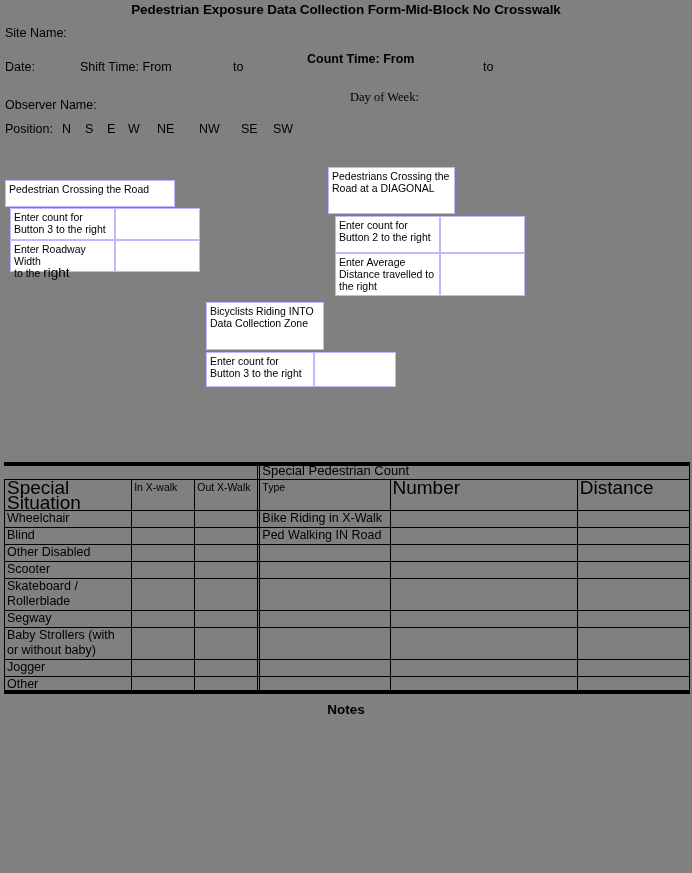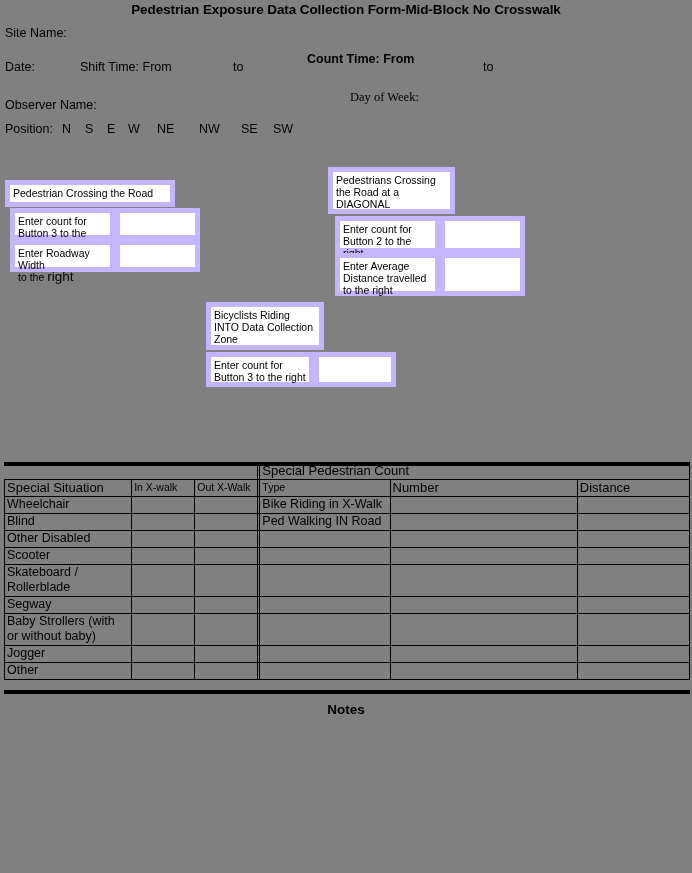--- a/index.html
+++ b/index.html
@@ -28,21 +28,21 @@
     letter-spacing: -0.1px;
   }
 
   
   .hdr-line { position: absolute; font-size: 12.5px; white-space: pre; }
 
   
   .wbox {
     position: absolute;
     background: #ffffff;
-    border: 5px solid #c4b5fd;
+    border: 1px solid #c4b5fd;
     box-sizing: border-box;
     font-size: 10.5px;
     line-height: 12px;
     padding: 2px 3px;
   }
   .wbox.center { text-align: left; }
   .wbox.empty { padding: 0; }
   .big-right { font-size: 13.5px; }
 
   
@@ -75,21 +75,21 @@
     line-height: 15px;
     overflow: hidden;
   }
   td.gap, th.gap {
     border: none;
     width: 2px;
     padding: 0;
   }
   .no-border { border: none !important; }
 
-  .hdr-big { font-size: 13px; font-weight: bold; }
+  .hdr-big { font-size: 19px; font-weight: bold; }
   .hdr-small { font-size: 10.5px; font-weight: bold; text-align: center; }
   .hdr-center-big { font-size: 13px; font-weight: bold; text-align: center; }
 
   .tall { height: 32px; }
 
   .notes-title {
     position: absolute;
     left: 0; top: 702px; width: 692px;
     text-align: center;
     font-size: 13.5px;

